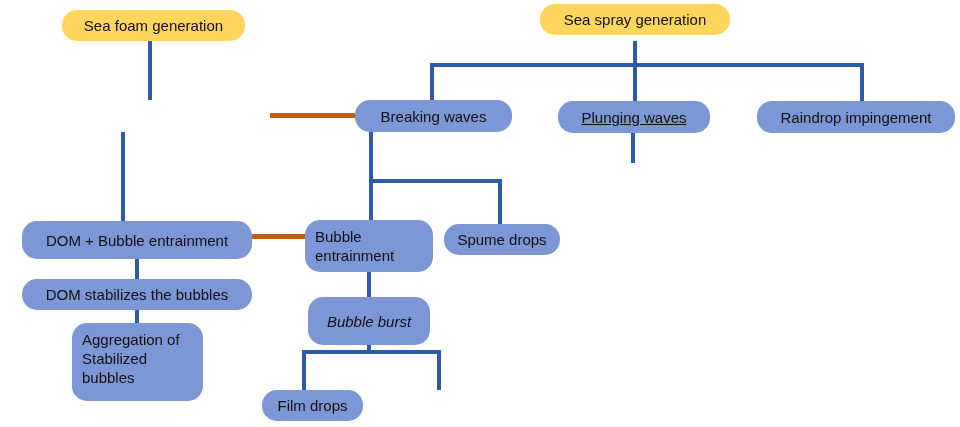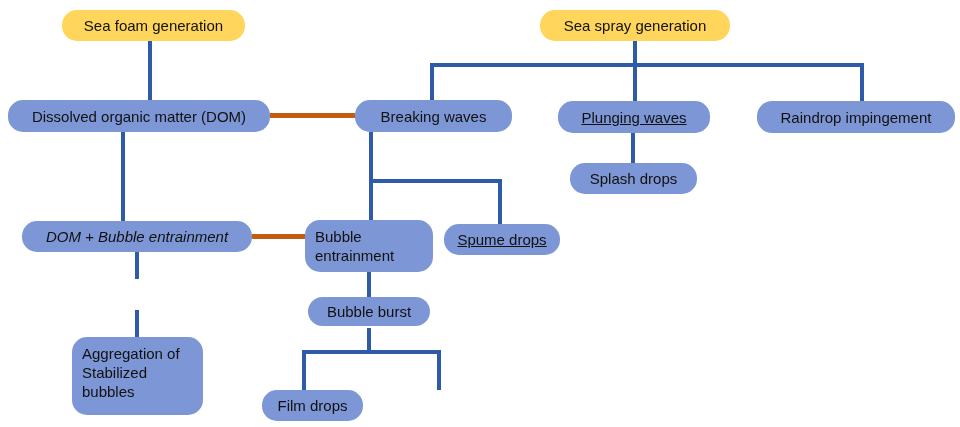--- a/index.html
+++ b/index.html
@@ -45,32 +45,32 @@
   }
   .vline,.hline{
     position:absolute;
     background:var(--connector-blue);
     z-index:1;
   }
   .orange{background:var(--connector-orange);}
 
   
   #n-sea-foam       {left:62px;  top:10px;  width:183px; height:31px;}
-  #n-sea-spray      {left:540px; top:10px;  width:190px; height:31px;}
+  #n-sea-spray      {left:540px; top:4px;  width:190px; height:31px;}
   #n-dom            {left:8px;   top:100px; width:262px; height:32px;}
   #n-breaking       {left:355px; top:100px; width:157px; height:32px;}
   #n-plunging       {left:558px; top:101px; width:152px; height:32px;text-decoration:underline;}
   #n-raindrop       {left:757px; top:101px; width:198px; height:32px;}
   #n-splash         {left:570px; top:163px; width:127px; height:31px;}
-  #n-dom-bubble     {left:22px;  top:221px; width:230px; height:31px;font-style:italic;}
+  #n-dom-bubble     {left:22px;  top:221px; width:230px; height:38px;}
   #n-bubble-entrain {left:305px; top:220px; width:128px; height:52px;}
-  #n-spume          {left:444px; top:224px; width:116px; height:31px;text-decoration:underline;}
+  #n-spume          {left:444px; top:224px; width:116px; height:31px;}
   #n-dom-stabilizes {left:22px;  top:279px; width:230px; height:31px;}
-  #n-bubble-burst   {left:308px; top:297px; width:122px; height:29px;}
-  #n-aggregation    {left:72px;  top:337px; width:131px; height:78px;}
+  #n-bubble-burst   {left:308px; top:297px; width:122px; height:48px;font-style:italic;}
+  #n-aggregation    {left:72px;  top:323px; width:131px; height:78px;}
   #n-film           {left:262px; top:390px; width:101px; height:31px;text-align:right;}
   #n-jet            {left:392px; top:390px; width:110px; height:31px;}
 
   
   #c-foam-dom        {left:148px; top:41px;  width:4px;   height:59px;}
   #c-spray-down      {left:633px; top:41px;  width:4px;   height:60px;}
   #c-bus             {left:430px; top:63px;  width:434px; height:4px;}
   #c-bus-breaking    {left:430px; top:63px;  width:4px;   height:37px;}
   #c-bus-raindrop    {left:860px; top:63px;  width:4px;   height:38px;}
   #c-plunging-splash {left:631px; top:133px; width:4px;   height:30px;}
@@ -112,43 +112,40 @@
   <div class="vline" id="c-split-jet"></div>
   <div class="hline orange" id="o-dom-breaking"></div>
   <div class="hline orange" id="o-dombubble-entr"></div>
 
   <div class="node yellow" id="n-sea-foam">
     <span>Sea foam generation</span>
   </div>
   <div class="node yellow" id="n-sea-spray">
     <span>Sea spray generation</span>
   </div>
-  <div class="node" id="n-dom">
-    <span>Dissolved organic matter (DOM)</span>
-  </div>
   <div class="node" id="n-breaking">
     <span>Breaking waves</span>
   </div>
   <div class="node" id="n-plunging">
     <span>Plunging waves</span>
   </div>
   <div class="node" id="n-raindrop">
     <span>Raindrop impingement</span>
   </div>
-  <div class="node" id="n-splash">
-    <span>Splash drops</span>
-  </div>
   <div class="node" id="n-dom-bubble">
     <span>DOM + Bubble entrainment</span>
   </div>
   <div class="node multiline" id="n-bubble-entrain">
     <span>Bubble entrainment</span>
   </div>
   <div class="node" id="n-spume">
     <span>Spume drops</span>
+  </div>
+  <div class="node" id="n-dom-stabilizes">
+    <span>DOM stabilizes the bubbles</span>
   </div>
   <div class="node" id="n-bubble-burst">
     <span>Bubble burst</span>
   </div>
   <div class="node multiline" id="n-aggregation">
     <span>Aggregation of Stabilized bubbles</span>
   </div>
   <div class="node" id="n-film">
     <span>Film drops</span>
   </div>

